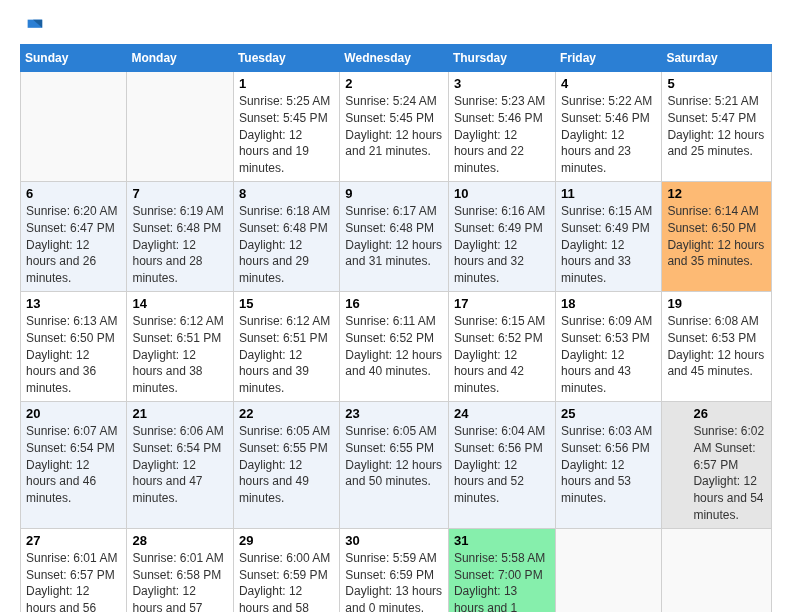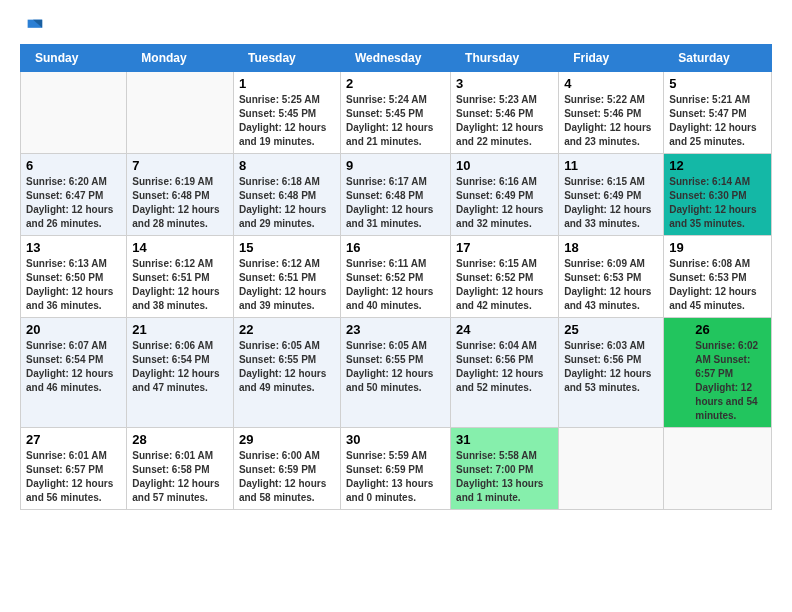--- a/index.html
+++ b/index.html
@@ -57,21 +57,21 @@
       color: #555;
     }
     .calendar {
       width: 100%;
       border-collapse: collapse;
       font-size: 11px;
     }
     .calendar th {
       background: #2b7fd4;
       color: #fff;
-      padding: 6px 14px;
+      padding: 6px 4px;
       text-align: left;
       font-weight: bold;
       font-size: 12px;
       border: 1px solid #2b7fd4;
     }
     .calendar td {
       vertical-align: top;
       border: 1px solid #d0d0d0;
       padding: 4px 5px;
       width: 113px;
@@ -82,23 +82,22 @@
       background: #f5f8fc;
     }
     .day-number {
       font-weight: bold;
       font-size: 13px;
       margin-bottom: 2px;
       display: block;
     }
     .day-info {
       color: #333;
-      font-size: 10px;
+      font-size: 12px;
       line-height: 1.4;
-      font-weight: bold;
     }
     .empty {
       background: #f9f9f9;
     }
     tr:nth-child(odd) td {
       background: #fff;
     }
     tr:nth-child(even) td {
       background: #eef3fa;
     }
@@ -206,24 +205,24 @@
             <div class="day-info">Sunrise: 6:16 AM
 Sunset: 6:49 PM
 Daylight: 12 hours and 32 minutes.</div>
           </td>
           <td style="background: rgb(238, 243, 250);">
             <span class="day-number">11</span>
             <div class="day-info">Sunrise: 6:15 AM
 Sunset: 6:49 PM
 Daylight: 12 hours and 33 minutes.</div>
           </td>
-          <td style="background: #14b8a6;">
+          <td style="background: #fdba74;">
             <span class="day-number">12</span>
             <div class="day-info">Sunrise: 6:14 AM
-Sunset: 6:30 PM
+Sunset: 6:50 PM
 Daylight: 12 hours and 35 minutes.</div>
           </td>
         </tr>
         <tr>
           <td style="background: rgb(255, 255, 255);">
             <span class="day-number">13</span>
             <div class="day-info">Sunrise: 6:13 AM
 Sunset: 6:50 PM
 Daylight: 12 hours and 36 minutes.</div>
           </td>
@@ -294,21 +293,21 @@
             <div class="day-info">Sunrise: 6:04 AM
 Sunset: 6:56 PM
 Daylight: 12 hours and 52 minutes.</div>
           </td>
           <td style="background: rgb(238, 243, 250);">
             <span class="day-number">25</span>
             <div class="day-info">Sunrise: 6:03 AM
 Sunset: 6:56 PM
 Daylight: 12 hours and 53 minutes.</div>
           </td>
-          <td style="background: #22c55e; padding-left: 31px;">
+          <td style="background: #e5e5e5; padding-left: 31px;">
             <span class="day-number">26</span>
             <div class="day-info">Sunrise: 6:02 AM
 Sunset: 6:57 PM
 Daylight: 12 hours and 54 minutes.</div>
           </td>
         </tr>
         <tr>
           <td style="background: rgb(255, 255, 255);">
             <span class="day-number">27</span>
             <div class="day-info">Sunrise: 6:01 AM

